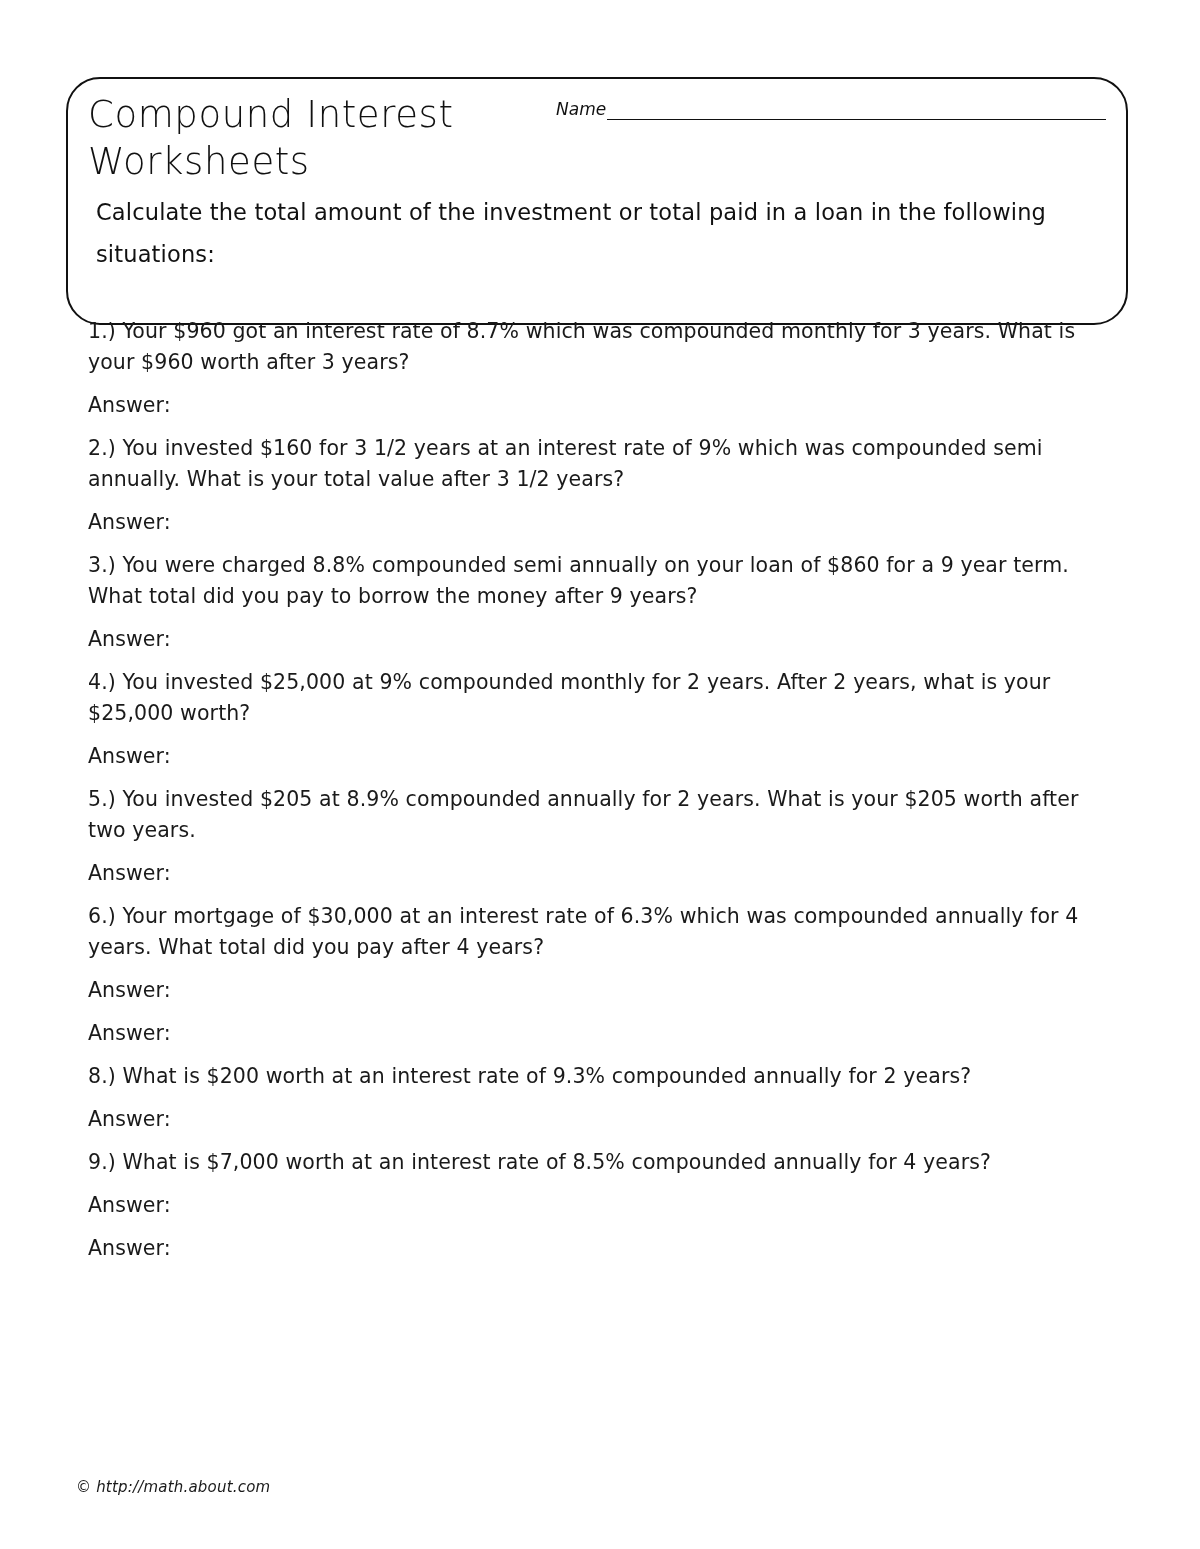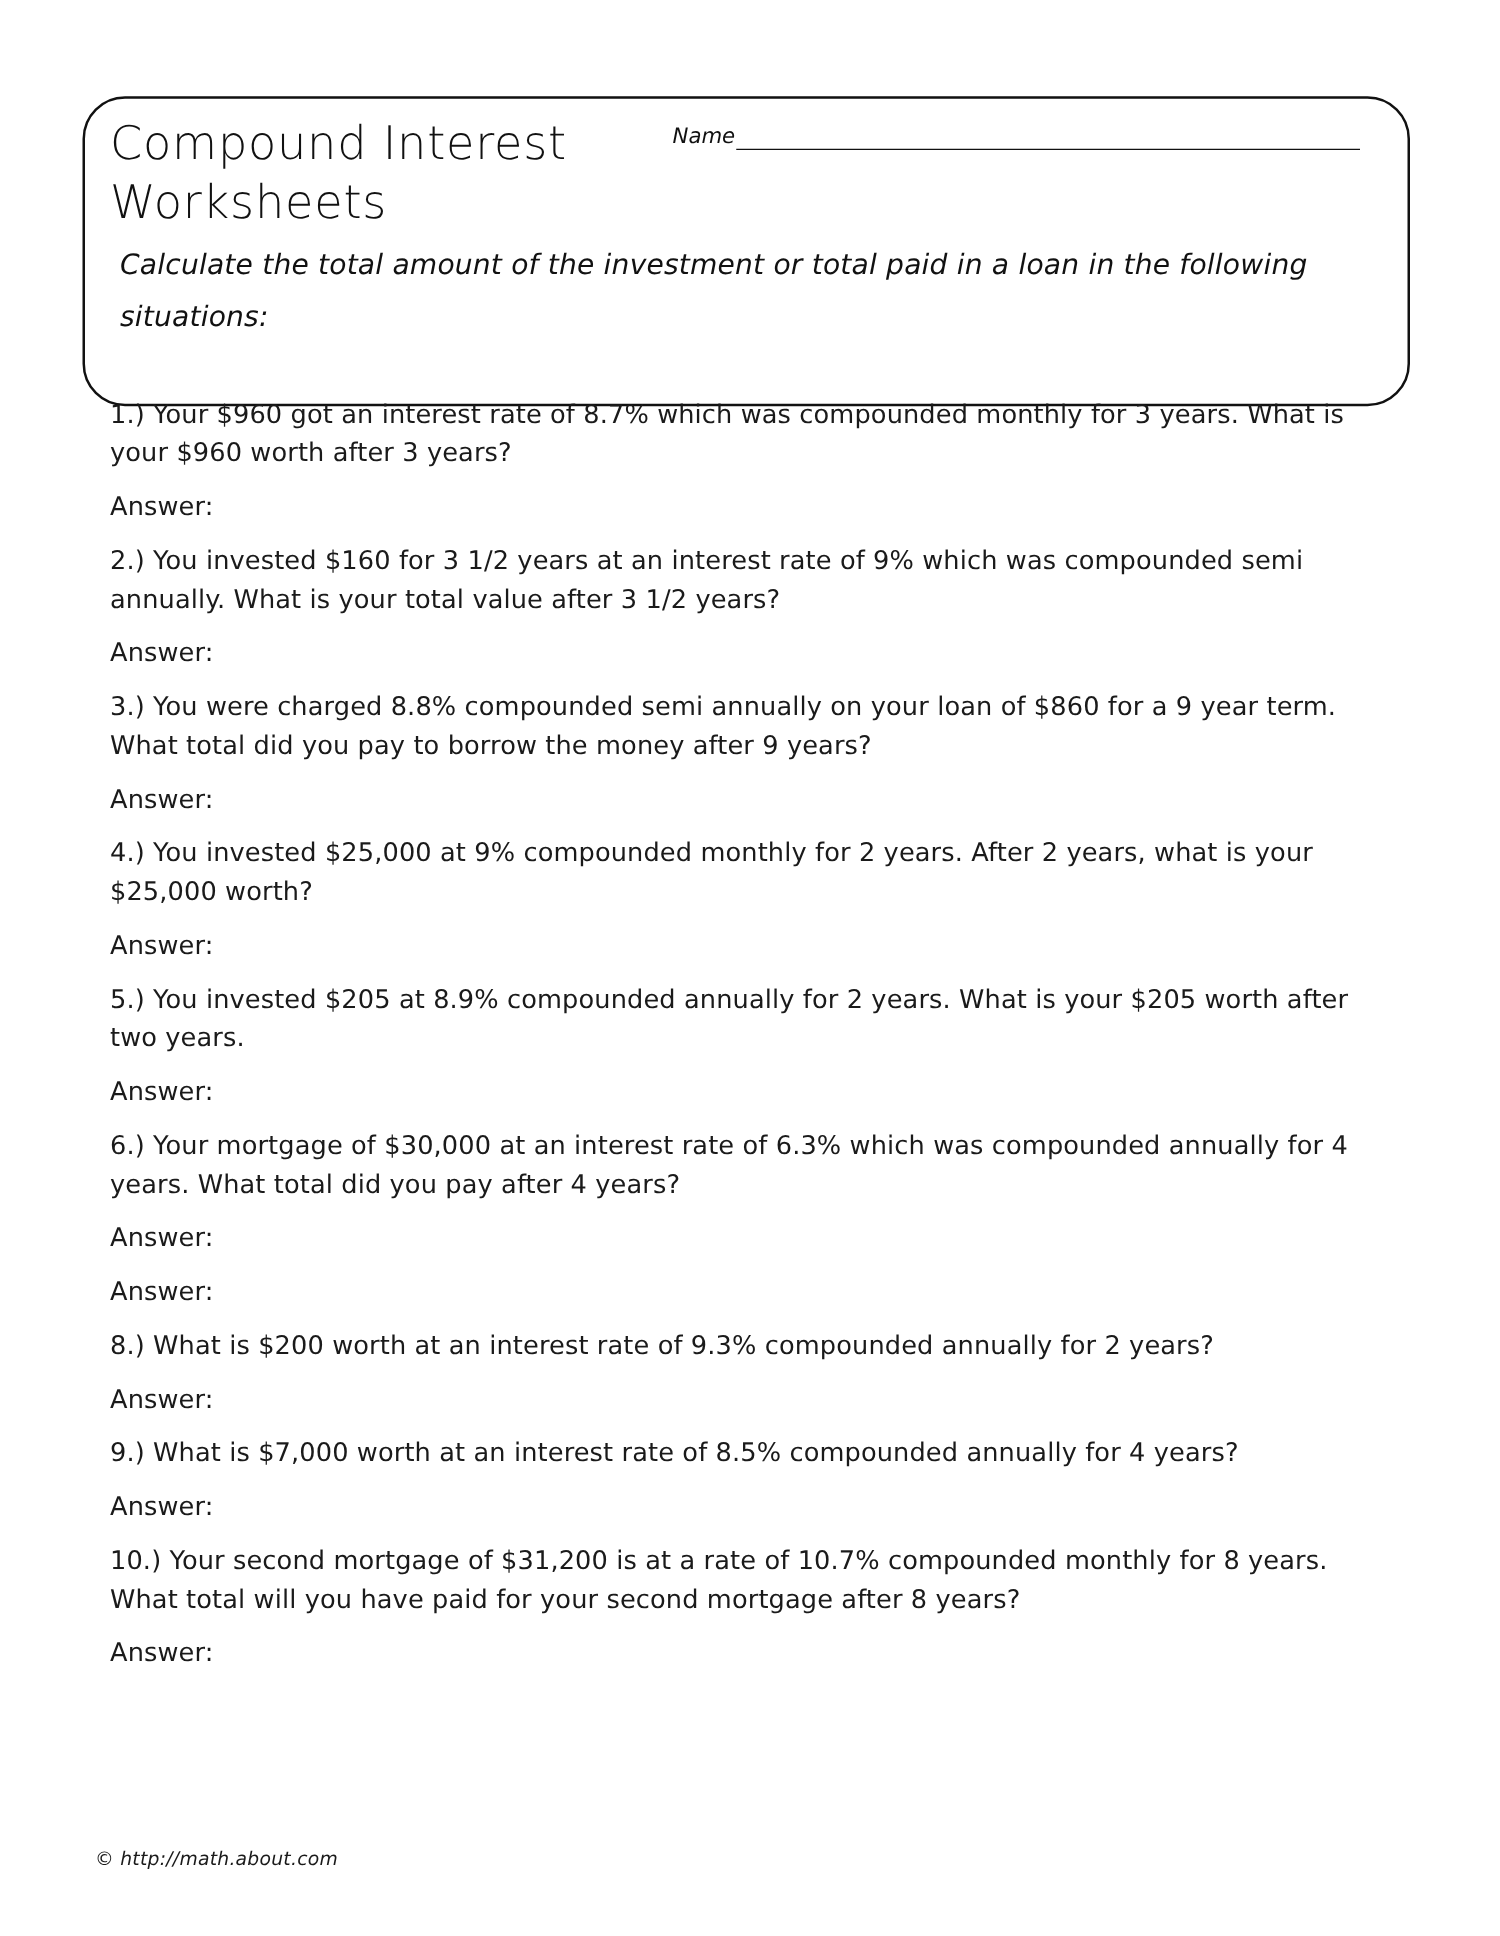--- a/index.html
+++ b/index.html
@@ -36,21 +36,21 @@
     font-size: 37px;
     line-height: 47px;
     font-weight: 300;
     letter-spacing: 0.6px;
     color: #111;
     white-space: pre-line;
   }
 
   #name-field {
     position: absolute;
-    left: 470px;
+    left: 488px;
     top: 20px;
     width: 550px;
     display: flex;
     align-items: flex-end;
   }
   #name-label {
     font-size: 17px;
     font-style: italic;
     font-weight: 400;
     color: #111;
@@ -64,21 +64,20 @@
     height: 20px;
     margin-left: 1px;
   }
 
   #instructions {
     position: absolute;
     left: 28px;
     top: 112px;
     width: 1000px;
     font-size: 22.5px;
-    font-style: italic;
     line-height: 42px;
     letter-spacing: 0.15px;
     color: #111;
   }
 
   
   #questions {
     position: absolute;
     left: 88px;
     top: 316px;
@@ -159,18 +158,17 @@
     </div>
     <div class="q-block">
       <p class="q-text">8.) What is $200 worth at an interest rate of 9.3%  compounded annually for 2 years?</p>
       <div class="q-answer">Answer:</div>
     </div>
     <div class="q-block">
       <p class="q-text">9.) What is $7,000 worth at an interest rate of 8.5%  compounded annually for 4 years?</p>
       <div class="q-answer">Answer:</div>
     </div>
     <div class="q-block">
-      <p class="q-text">10.) Your second mortgage of $31,200 is at a rate of 10.7%  compounded monthly for 8 years. What total will you have paid for your second mortgage after 8 years?</p>
       <div class="q-answer">Answer:</div>
     </div>
   </div>
 
 <div id="footer-credit">© http://math.about.com</div>
 
 </body></html>

